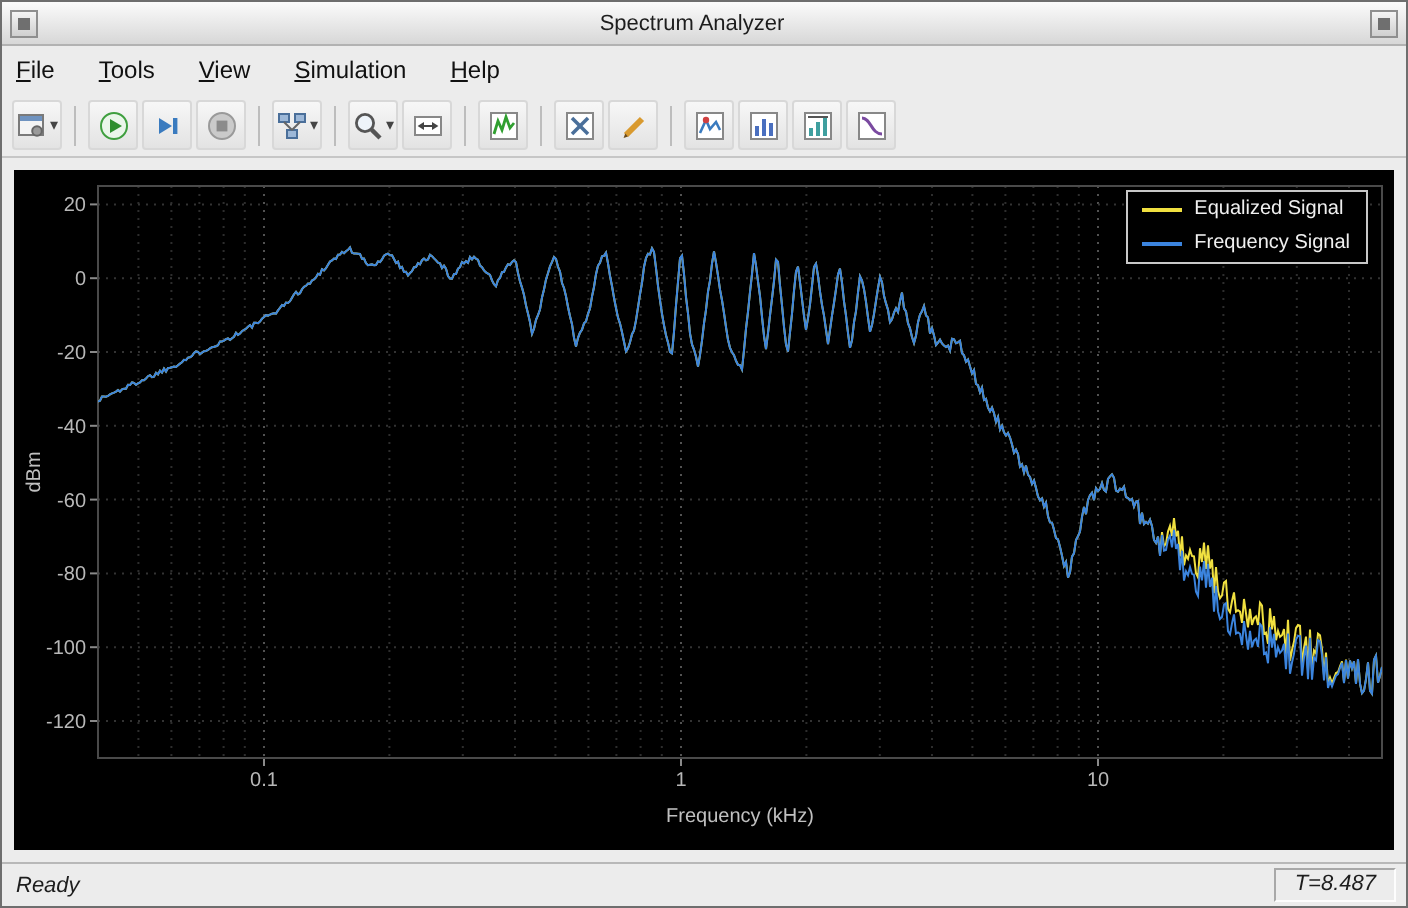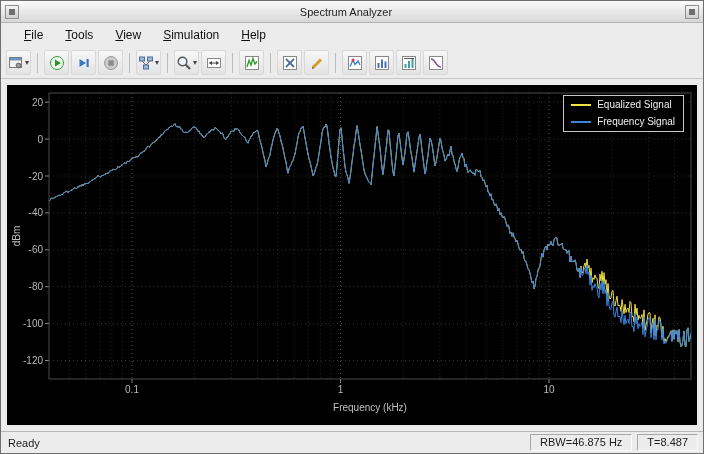--- a/index.html
+++ b/index.html
@@ -12,21 +12,21 @@
   .titlebar { height:22px; flex:0 0 22px; background:linear-gradient(#fbfbfb,#d7d7d7);
               border-bottom:1px solid #b2b2b2; position:relative;
               display:flex; align-items:center; justify-content:space-between; padding:0 4px; }
   .title-text { position:absolute; left:0; right:12px; text-align:center; font-size:11px; color:#1d1d1d; }
   .tb-btn { width:14px; height:14px; border:1px solid #8f8f8f; background:linear-gradient(#f4f4f4,#cfcfcf);
             display:flex; align-items:center; justify-content:center; z-index:1; }
   .tb-btn .sq { width:6px; height:6px; background:#6f6f6f; }
 
   
   .menubar { height:24px; flex:0 0 24px; display:flex; align-items:center; gap:18px;
-             padding:0 21px; font-size:12px; color:#111; background:#ececec; }
+             padding:0 5px; font-size:12px; color:#111; background:#ececec; }
   .menuitem { cursor:default; padding:2px 2px; }
 
   
   .toolbar { height:32px; flex:0 0 32px; display:flex; align-items:center; gap:2px;
              padding:2px 5px; background:#ececec; border-bottom:1px solid #c6c6c6; }
   .tbtn { height:25px; min-width:25px; display:flex; align-items:center; justify-content:center;
           border:1px solid #d8d8d8; border-radius:2px; background:linear-gradient(#f7f7f7,#e3e3e3); }
   .tbtn .ic { display:flex; }
   .tbtn .caret { font-size:8px; color:#444; margin-left:1px; }
   .tbsep { width:1px; height:20px; background:#bdbdbd; margin:0 4px; flex:0 0 1px; }
@@ -35,21 +35,21 @@
   .content { flex:1; padding:6px 6px; }
   .plot-panel { width:690px; height:340px; background:#000; position:relative; }
   .legend { position:absolute; top:10px; right:13px; background:#000; border:1px solid #c8c8c8;
             padding:3px 8px 4px 7px; display:flex; flex-direction:column; gap:6px; }
   .legend-row { display:flex; align-items:center; gap:6px; }
   .legend-line { width:20px; height:2px; display:inline-block; }
   .legend-label { font-size:10px; color:#f0f0f0; white-space:nowrap; }
 
   
   .statusbar { height:22px; flex:0 0 22px; border-top:1px solid #b8b8b8; background:#ececec;
-               display:flex; align-items:center; padding:0 5px; gap:5px; font-size:11px; color:#1d1d1d; }
+               display:flex; align-items:center; padding:0 5px; gap:5px; font-size:11px; color:#1d1d1d;font-style:italic; }
   .status-ready { flex:1; padding-left:2px; }
   .status-box { border:1px solid #a8a8a8; border-bottom-color:#fdfdfd; border-right-color:#fdfdfd;
                 background:#ececec; padding:1px 9px; height:17px; line-height:13px; white-space:nowrap; }
 </style>
 </head>
 <body>
 
 <div class="window">
 
   <div class="titlebar">
@@ -287,17 +287,16 @@
         <div class="legend-row">
           <span class="legend-line" style="background: rgb(59, 132, 222);"></span>
           <span class="legend-label">Frequency Signal</span>
         </div>
       </div>
     </div>
   </div>
 
   <div class="statusbar">
     <span class="status-ready">Ready</span>
-    <span class="status-box">RBW=46.875 Hz</span>
     <span class="status-box">T=8.487</span>
   </div>
 
 </div>
 
 </body></html>

